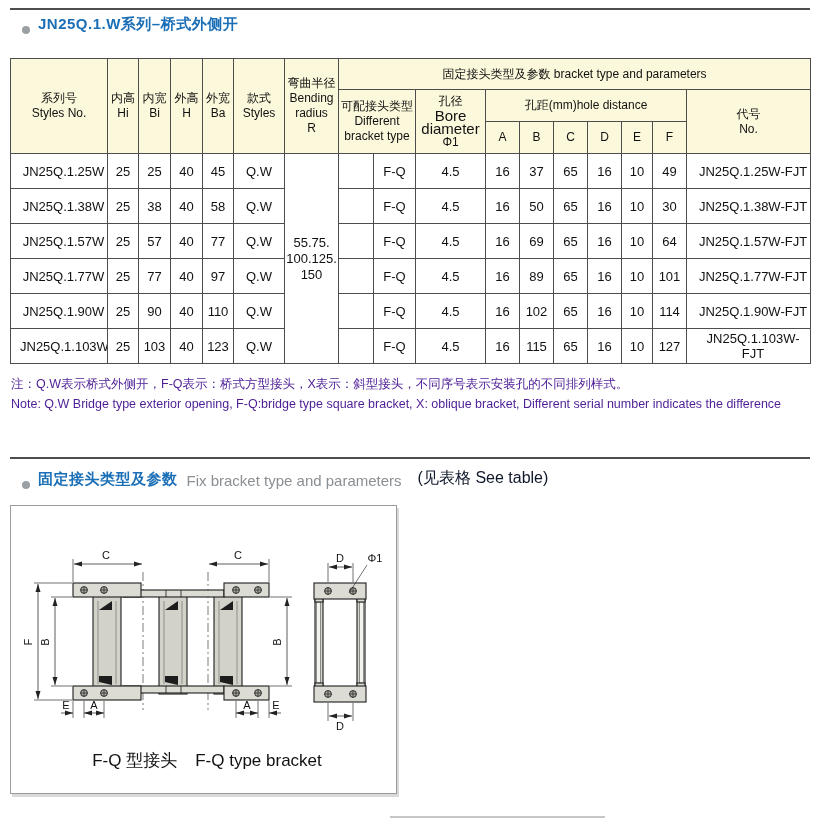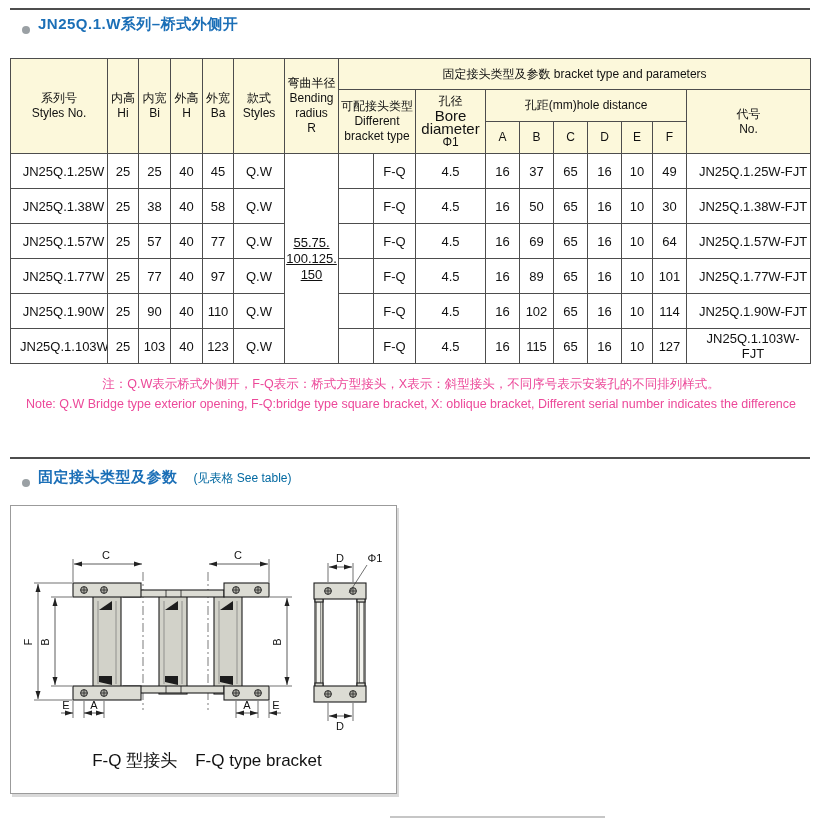--- a/index.html
+++ b/index.html
@@ -6,39 +6,39 @@
   body{
     width:820px;height:820px;position:relative;background:#ffffff;
     font-family:"Liberation Sans","DejaVu Sans",sans-serif;color:#111;
     overflow:hidden;
   }
   .rule{position:absolute;left:10px;width:800px;height:2px;background:#4d4d4d;}
   .sec{position:absolute;left:22px;display:flex;align-items:flex-end;white-space:nowrap;}
   .bullet{width:8px;height:8px;border-radius:50%;background:#9aa0a4;display:inline-block;margin-right:8px;flex:0 0 auto;}
   .sec .zh{font-size:15px;font-weight:bold;color:#1b6fb7;letter-spacing:.5px;}
   .sec .en{font-size:15px;color:#8a8f93;margin-left:9px;}
-  .sec .see{font-size:12px;color:#0369a1;margin-left:16px;}
+  .sec .see{font-size:16px;color:#0f172a;margin-left:16px;}
 
   table.spec{
     position:absolute;left:10px;top:58px;width:800px;
     border-collapse:collapse;table-layout:fixed;
     border:1px solid #333;
   }
   table.spec th,table.spec td{border:1px solid #4d4d4d;text-align:center;padding:0;overflow:hidden;}
   table.spec thead th{background:#fcf8db;font-weight:normal;font-size:12px;line-height:15px;color:#111;}
   table.spec thead tr:nth-child(1){height:31px;}
   table.spec thead tr:nth-child(2){height:32px;}
   table.spec thead tr:nth-child(3){height:32px;}
   table.spec tbody tr{height:35px;}
   table.spec tbody td{font-size:13px;color:#111;background:#fff;}
   td.al{text-align:left;padding-left:9px !important;}
   .sm{font-size:15px;line-height:13px;}
-  .bendcell{font-size:12.5px;line-height:16px;text-decoration:underline;}
-
-  .note{position:absolute;left:11px;top:374px;width:800px;font-size:12.5px;line-height:20px;color:#ec4899;text-align:center;}
+  .bendcell{font-size:12.5px;line-height:16px;}
+
+  .note{position:absolute;left:11px;top:374px;width:800px;font-size:12.5px;line-height:20px;color:#4c1d95;}
 
   .draw-box{
     position:absolute;left:10px;top:505px;width:385px;height:287px;
     border:1px solid #9b9b9b;box-shadow:2px 3px 0 #d9d9d9;background:#fff;
   }
   .draw-box svg{display:block;}
   .plate{fill:#dcdcd4;stroke:#1d1d1d;stroke-width:1.1;}
   .link{fill:#d2d2c9;stroke:#1d1d1d;stroke-width:1.1;}
   .linner{stroke:#666;stroke-width:.6;}
   .inner{fill:#f3f3ee;stroke:#555;stroke-width:.6;}
@@ -267,20 +267,21 @@
 
 <div class="note">
   <div>注：Q.W表示桥式外侧开，F-Q表示：桥式方型接头，X表示：斜型接头，不同序号表示安装孔的不同排列样式。</div>
   <div>Note: Q.W Bridge type exterior opening, F-Q:bridge type square bracket, X: oblique bracket, Different serial number indicates the difference</div>
 </div>
 
 <div class="rule" style="top:457px"></div>
 <div class="sec" style="top:468px">
   <span class="bullet"></span>
   <span class="zh">固定接头类型及参数</span>
+  <span class="en">Fix bracket type and parameters</span>
   <span class="see">(见表格 See table)</span>
 </div>
 
 <div class="draw-box">
   <svg width="385" height="287" viewBox="0 0 385 287">
     <defs>
       <marker id="mE" markerWidth="9" markerHeight="7" refX="8" refY="3" orient="auto" markerUnits="userSpaceOnUse">
         <path d="M0,0.5 L8,3 L0,5.5 Z" fill="#222"></path>
       </marker>
       <marker id="mS" markerWidth="9" markerHeight="7" refX="0" refY="3" orient="auto" markerUnits="userSpaceOnUse">

